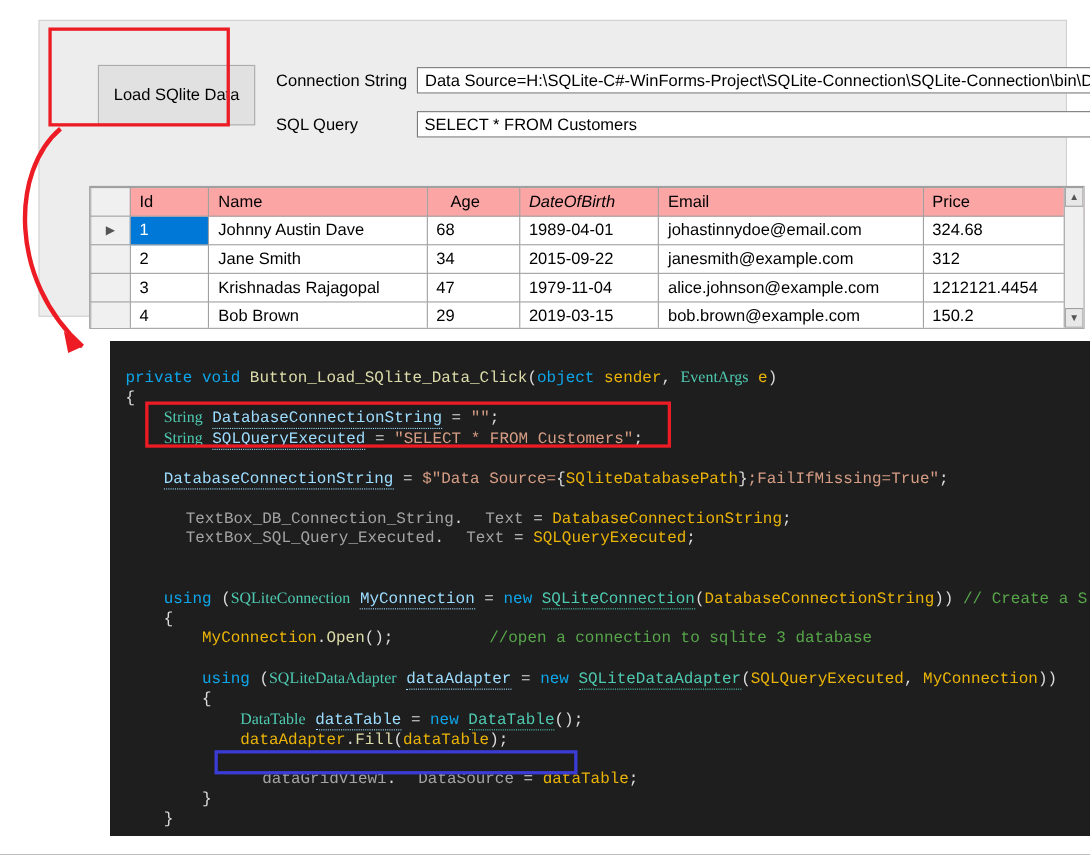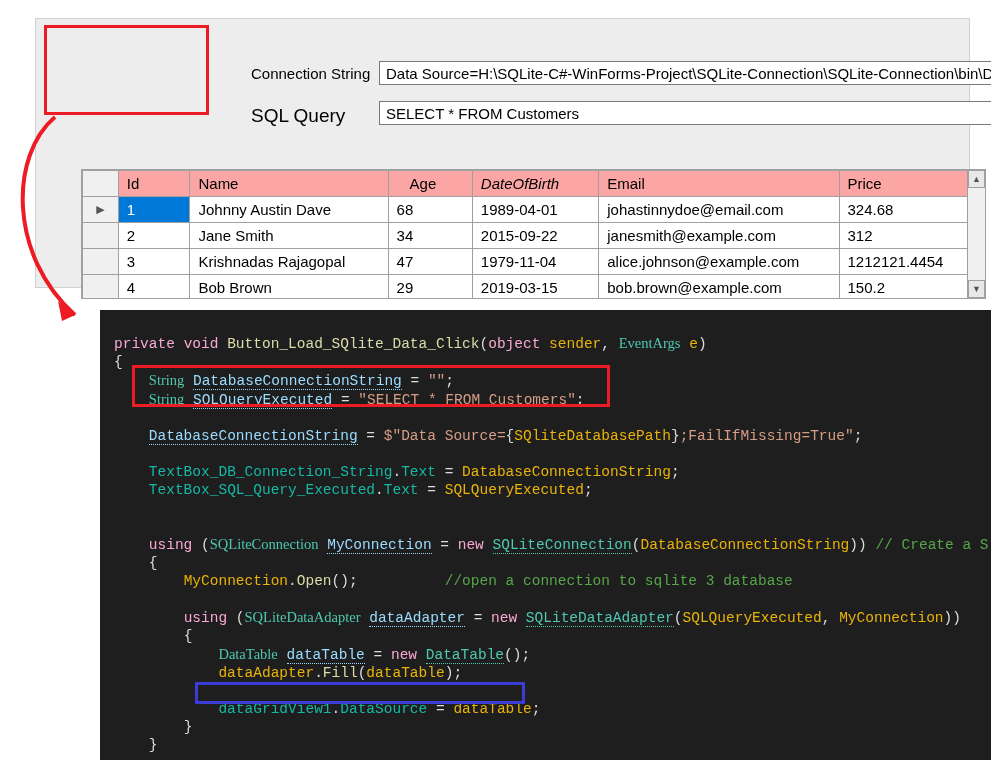--- a/index.html
+++ b/index.html
@@ -5,21 +5,21 @@
   * { box-sizing: border-box; margin: 0; padding: 0; }
   body { font-family: "Segoe UI", Tahoma, sans-serif; background: #fff; width: 991px; height: 777px; position: relative; overflow: hidden; }
 
   
   .form-panel { position: absolute; left: 35px; top: 18px; width: 935px; height: 270px; background: #ededed; border: 1px solid #d0d0d0; }
 
   .load-button-frame { position: absolute; left: 44px; top: 25px; width: 165px; height: 90px; border: 3px solid #ed1b24; pointer-events: none; z-index: 10; }
   .load-button { position: absolute; left: 53px; top: 40px; width: 143px; height: 55px; background: #e1e1e1; border: 1px solid #acacac; font-size: 15px; cursor: pointer; }
 
   .label-conn { position: absolute; left: 215px; top: 46px; font-size: 15px; }
-  .label-query { position: absolute; left: 215px; top: 86px; font-size: 19px; }
+  .label-query { position: absolute; left: 215px; top: 86px; font-size: 15px; }
 
   .input-conn { position: absolute; left: 343px; top: 42px; width: 620px; height: 24px; border: 1px solid #7a7a7a; background: #fff; padding: 2px 6px; font-size: 15px; font-family: inherit; }
   .input-query { position: absolute; left: 343px; top: 82px; width: 620px; height: 24px; border: 1px solid #7a7a7a; background: #fff; padding: 2px 6px; font-size: 15px; font-family: inherit; }
 
   
   .grid-wrap { position: absolute; left: 45px; top: 150px; width: 905px; height: 130px; border: 1px solid #a0a0a0; background: #fff; overflow: hidden; }
   .grid { width: 100%; border-collapse: collapse; font-size: 15px; }
   .grid th { background: #fca5a5; border: 1px solid #a0a0a0; text-align: left; padding: 3px 8px; font-weight: normal; height: 26px; }
   .grid td { border: 1px solid #a0a0a0; padding: 3px 8px; height: 26px; }
   .grid .rowhdr  { width: 34px; background: #f0f0f0; text-align:center; }
@@ -32,40 +32,41 @@
   .grid .sel { background: #0078d7; color: #fff; }
   .grid .rowmark { color: #555; font-size: 11px; }
   .grid-scroll { position:absolute; right:0; top:0; width:18px; height:100%; background:#f0f0f0; border-left:1px solid #a0a0a0; display:flex; flex-direction:column; justify-content:space-between; align-items:center; }
   .grid-scroll .btn { width:100%; height:18px; background:#e8e8e8; border:1px solid #a0a0a0; display:flex; align-items:center; justify-content:center; font-size:9px; color:#555; cursor:pointer; }
 
   
   .arrow-svg { position: absolute; left: 0px; top: 105px; width: 130px; height: 230px; z-index: 20; pointer-events:none; }
 
   
   .code-panel { position: absolute; left: 100px; top: 310px; width: 891px; height: 450px; background: #1e1e1e; color: #dcdcdc; font-family: Consolas, "Courier New", monospace; font-size: 14.5px; line-height: 18px; padding: 24px 0 0 14px; overflow: hidden; white-space: pre; }
-  .kw { color: #f9a8d4; }
+  .kw { color: #0ea5e9; }
   .type { color: #4ec9b0; font-family: Liberation Serif, serif; }
   .method { color: #dcdcaa; }
   .str { color: #d69d85; }
   .var { color: #eab308; }
   .varu { color: #9cdcfe; border-bottom: 1px dotted #9cdcfe; }
   .typeu{ color:#4ec9b0; border-bottom:1px dotted #4ec9b0; }
   .cmt { color: #57a64a; }
   .pun { color: #dcdcdc; }
-  .field { color: #14b8a6; }
+  .field { color: #a3a3a3; margin-left: 20px; }
 
   .red-box { position: absolute; border: 3px solid #ed1b24; pointer-events:none; }
   .blue-box{ position: absolute; border: 3px solid #3b3bd6; pointer-events:none; }
 
 </style>
 </head>
 <body>
 
 <div class="form-panel">
 
+  <button class="load-button">Load SQlite Data</button>
 
   <span class="label-conn">Connection String</span>
   <span class="label-query">SQL Query</span>
 
   <input class="input-conn" value="Data Source=H:\SQLite-C#-WinForms-Project\SQLite-Connection\SQLite-Connection\bin\Deb" style="">
   <input class="input-query" value="SELECT * FROM Customers" style="">
 
   <div class="grid-wrap">
     <table class="grid">
       <thead>

